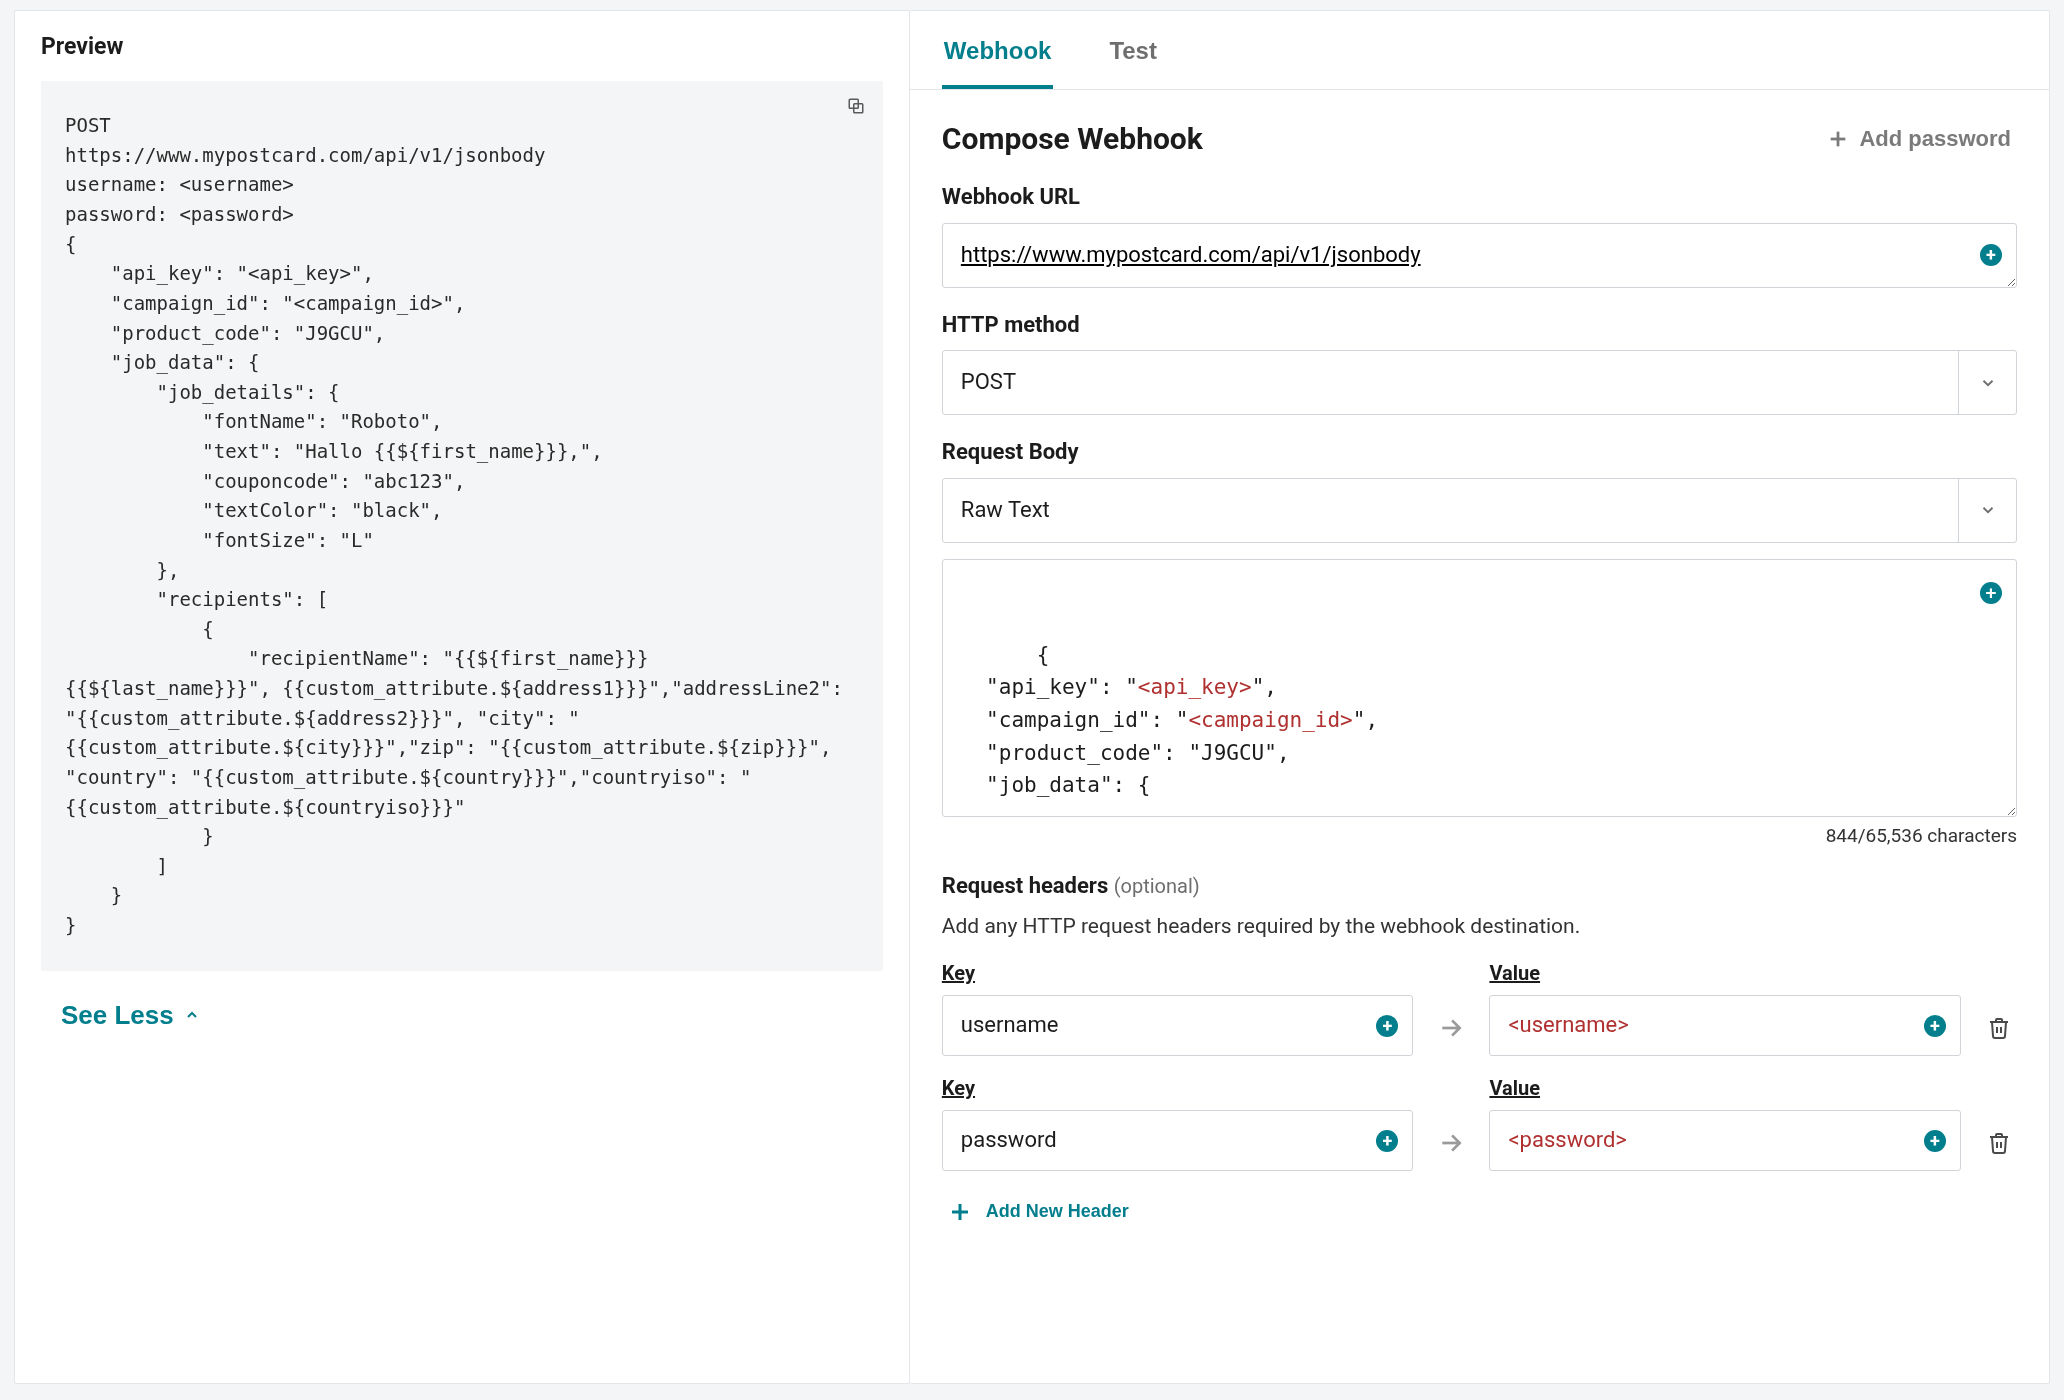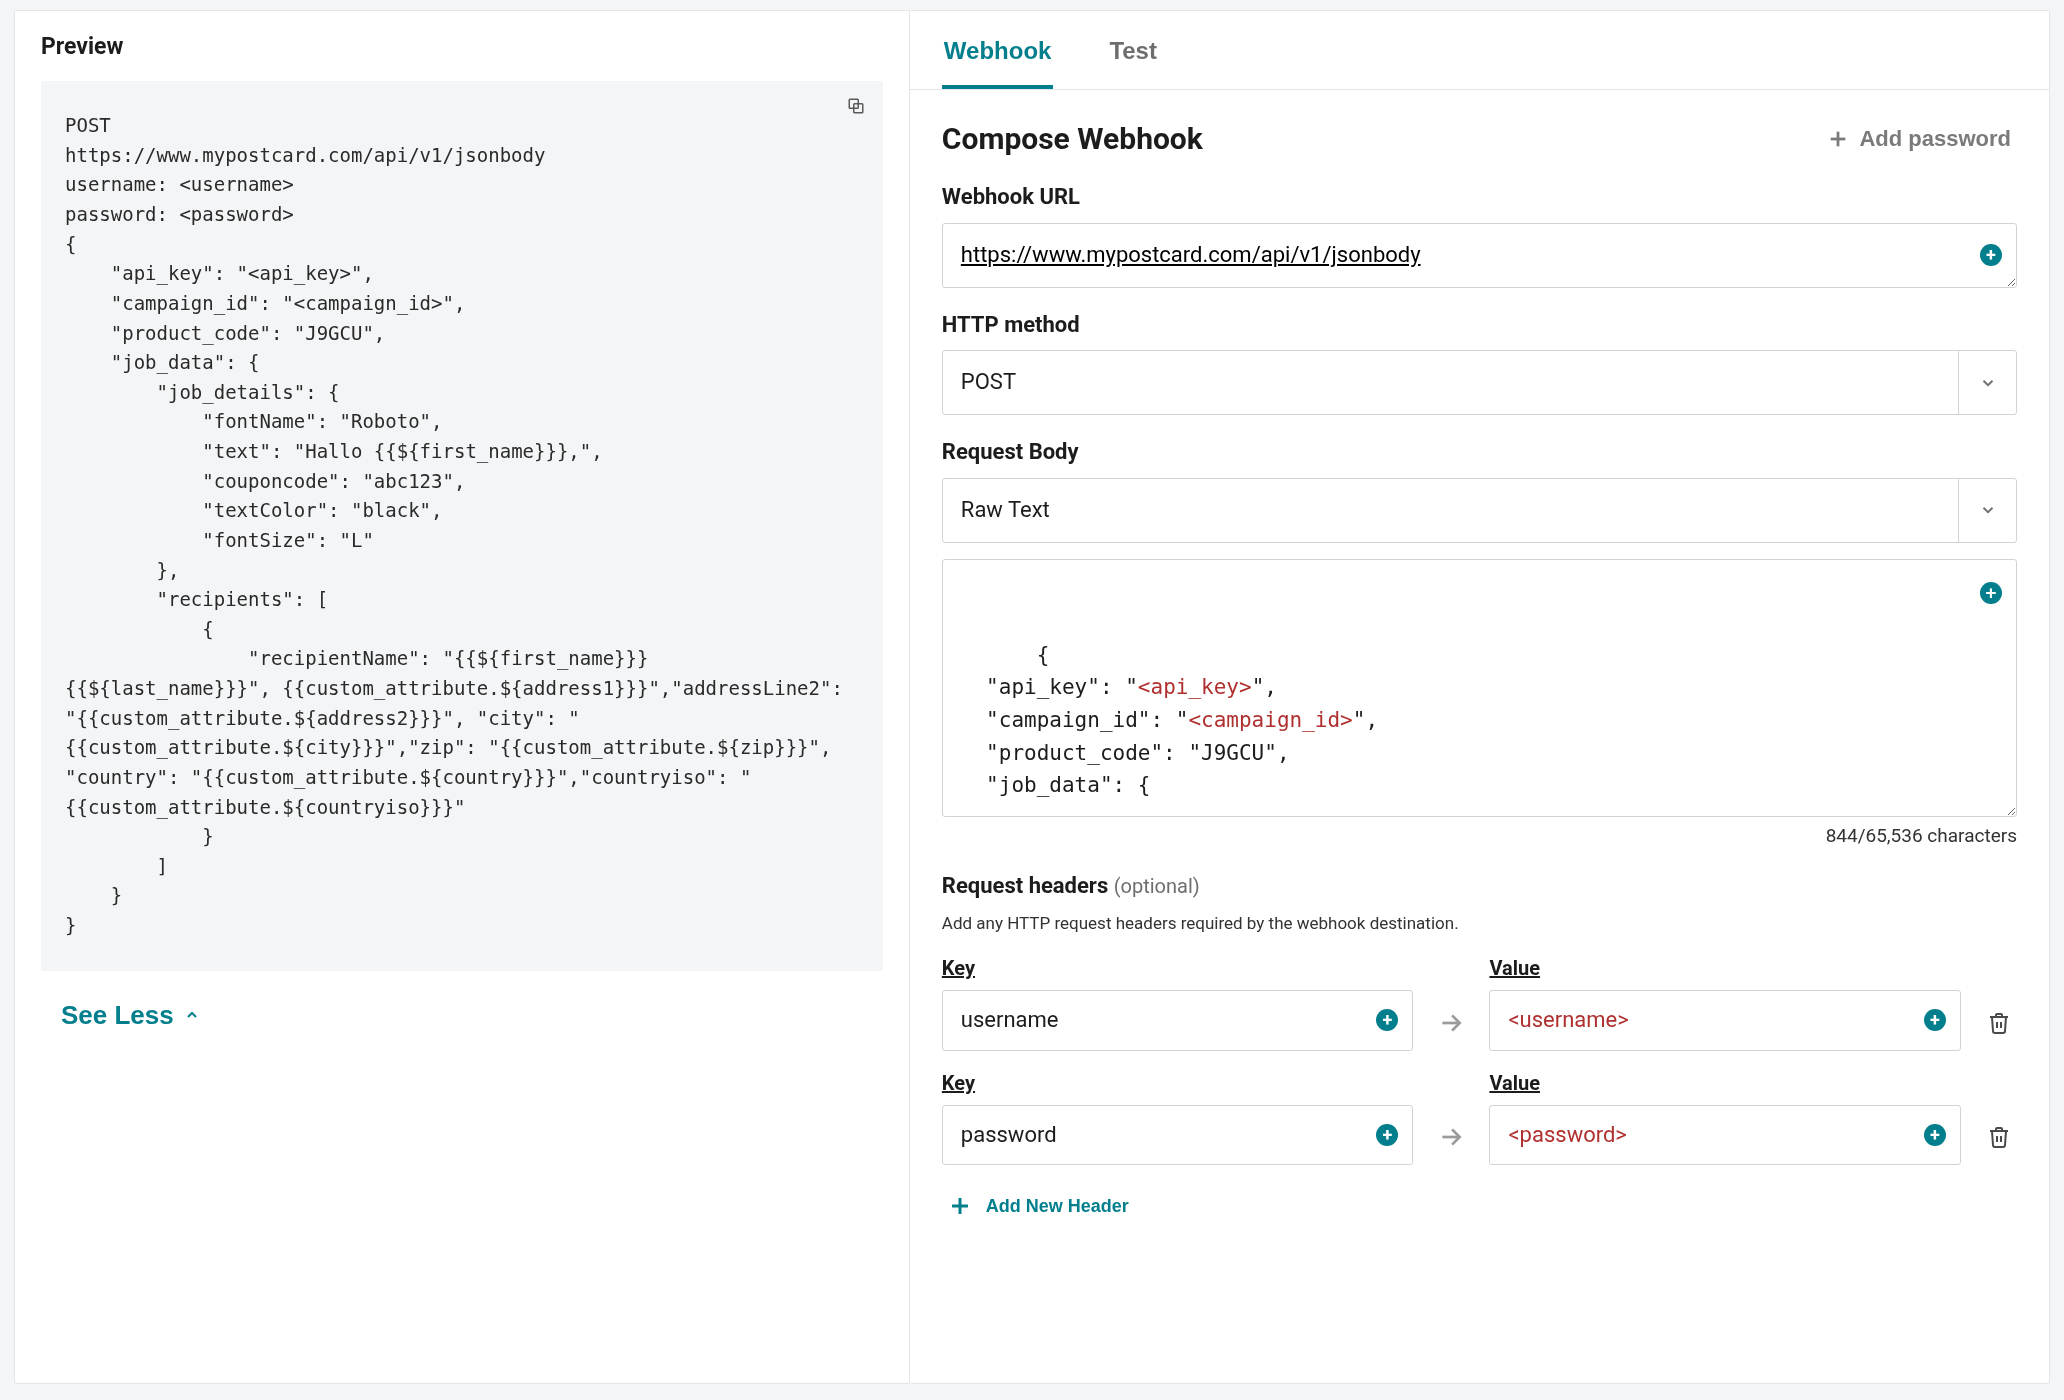--- a/index.html
+++ b/index.html
@@ -135,21 +135,21 @@
     font-weight:700;
     font-size:22px;
     margin:22px 0 10px 0;
   }
   .field-label .optional{
     font-weight:400;
     color:var(--muted);
     font-size:20px;
   }
   .helper{
-    font-size:17px;
+    font-size:21px;
     color:#333;
     margin:8px 0 18px 0;
   }
   
   .textbox, .select, .textarea{
     width:100%;
     border:1px solid var(--border);
     border-radius:3px;
     background:var(--white);
     font-size:22px;

